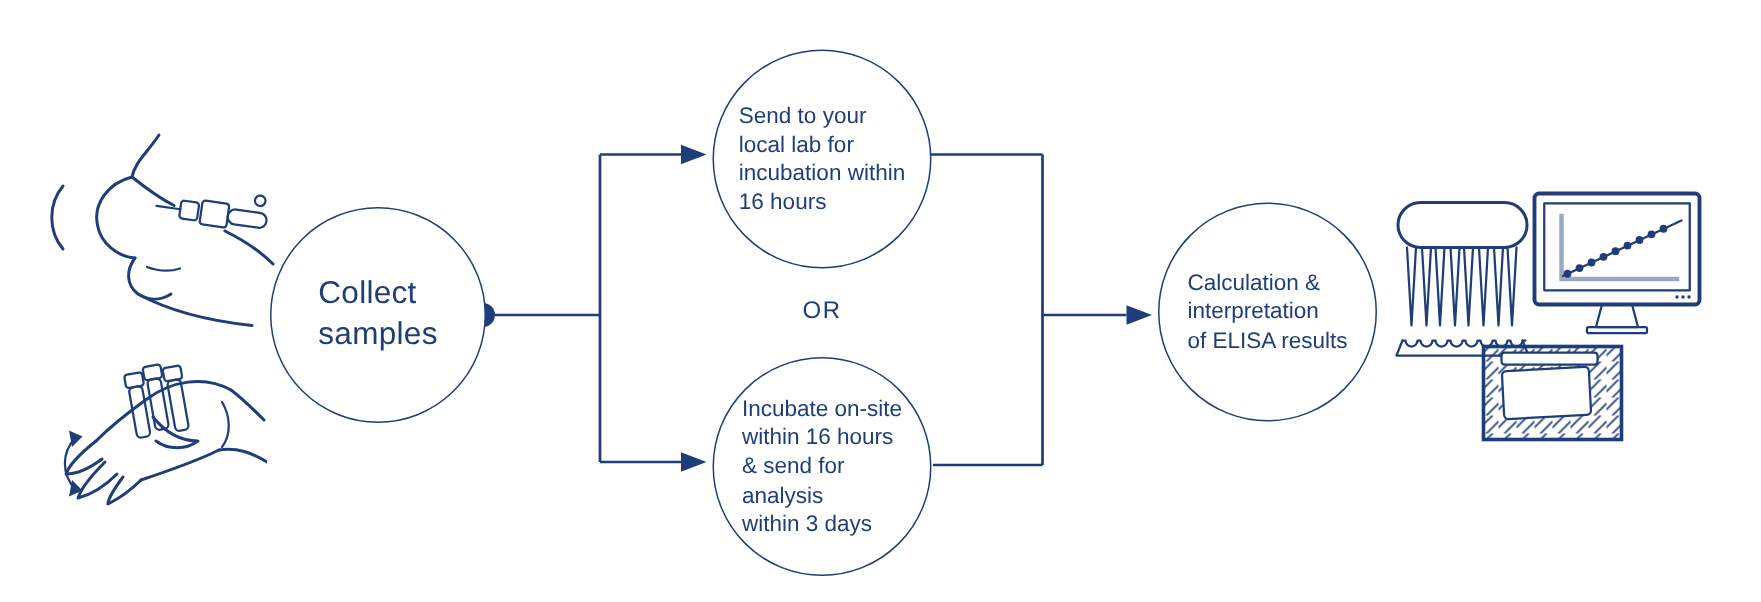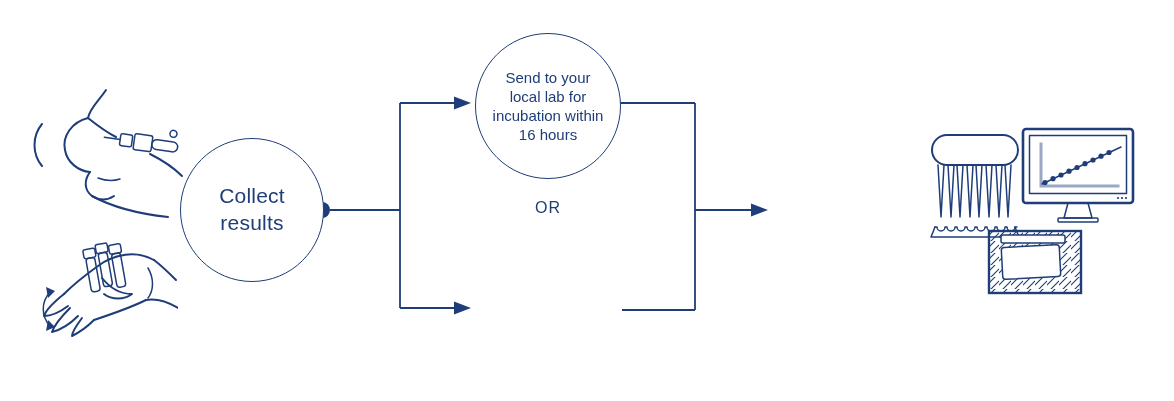--- a/index.html
+++ b/index.html
@@ -22,21 +22,21 @@
   .fill{fill:var(--primary,#1f3d78);stroke:none;}
   .axis{fill:none;stroke:var(--chart-axis,#9aa8c4);stroke-width:3;stroke-linecap:square;}
   .whitefill{fill:#fff;stroke:var(--primary,#1f3d78);stroke-width:1.5;}
   .connector{fill:none;stroke:var(--primary,#1f3d78);stroke-width:1.8;}
   .node{
     position:absolute;
     border:1.5px solid var(--primary,#1f3d78);
     border-radius:50%;
     background:#fff;
     display:flex;align-items:center;justify-content:center;
-    text-align:center;
+    text-align:left;
     white-space:pre-line;
     line-height:1.28;
     box-sizing:border-box;
   }
   .node-collect{left:180px;top:138px;width:144px;height:144px;font-size:21px;letter-spacing:.2px;}
   .node-sendlab{left:475px;top:33px;width:146px;height:146px;font-size:15px;}
   .node-incubate{left:475px;top:238px;width:146px;height:146px;font-size:15px;}
   .node-result{left:772px;top:135px;width:146px;height:146px;font-size:15px;}
   .or-label{
     position:absolute;left:548px;top:208px;
@@ -103,33 +103,45 @@
     <path class="stroke-thin" d="M122 28 C128 38 128 50 122 58"></path>
     <g>
       <path class="stroke-thin" d="M24 52 C15 62 15 76 24 86"></path>
       <polygon class="fill" points="20,47 29,51 22,58"></polygon>
       <polygon class="fill" points="20,91 29,87 22,80"></polygon>
     </g>
   </svg>
 
   <div class="node node-collect">
     <span>Collect
-results</span>
+samples</span>
   </div>
 
   <div class="node node-sendlab">
     <span>Send to your
 local lab for
 incubation within
 16 hours</span>
   </div>
 
   <div class="or-label">OR</div>
 
+  <div class="node node-incubate">
+    <span>Incubate on-site
+within 16 hours
+&amp; send for
+analysis
+within 3 days</span>
+  </div>
 
+  <div class="node node-result">
+    <span>Calculation &amp;
+interpretation
+of ELISA results</span>
+  </div>
 
   <svg class="icon" style="left:925px;top:129px;" width="100" height="112" viewBox="0 0 100 112">
     <rect class="stroke" x="7" y="6" width="86" height="30" rx="15"></rect>
     <path class="stroke-thin" d="M13 36 L16 88 L19 36"></path>
     <path class="stroke-thin" d="M23 36 L26 88 L29 36"></path>
     <path class="stroke-thin" d="M32 36 L35 88 L38 36"></path>
     <path class="stroke-thin" d="M42 36 L45 88 L48 36"></path>
     <path class="stroke-thin" d="M51 36 L54 88 L57 36"></path>
     <path class="stroke-thin" d="M61 36 L64 88 L67 36"></path>
     <path class="stroke-thin" d="M71 36 L74 88 L77 36"></path>

